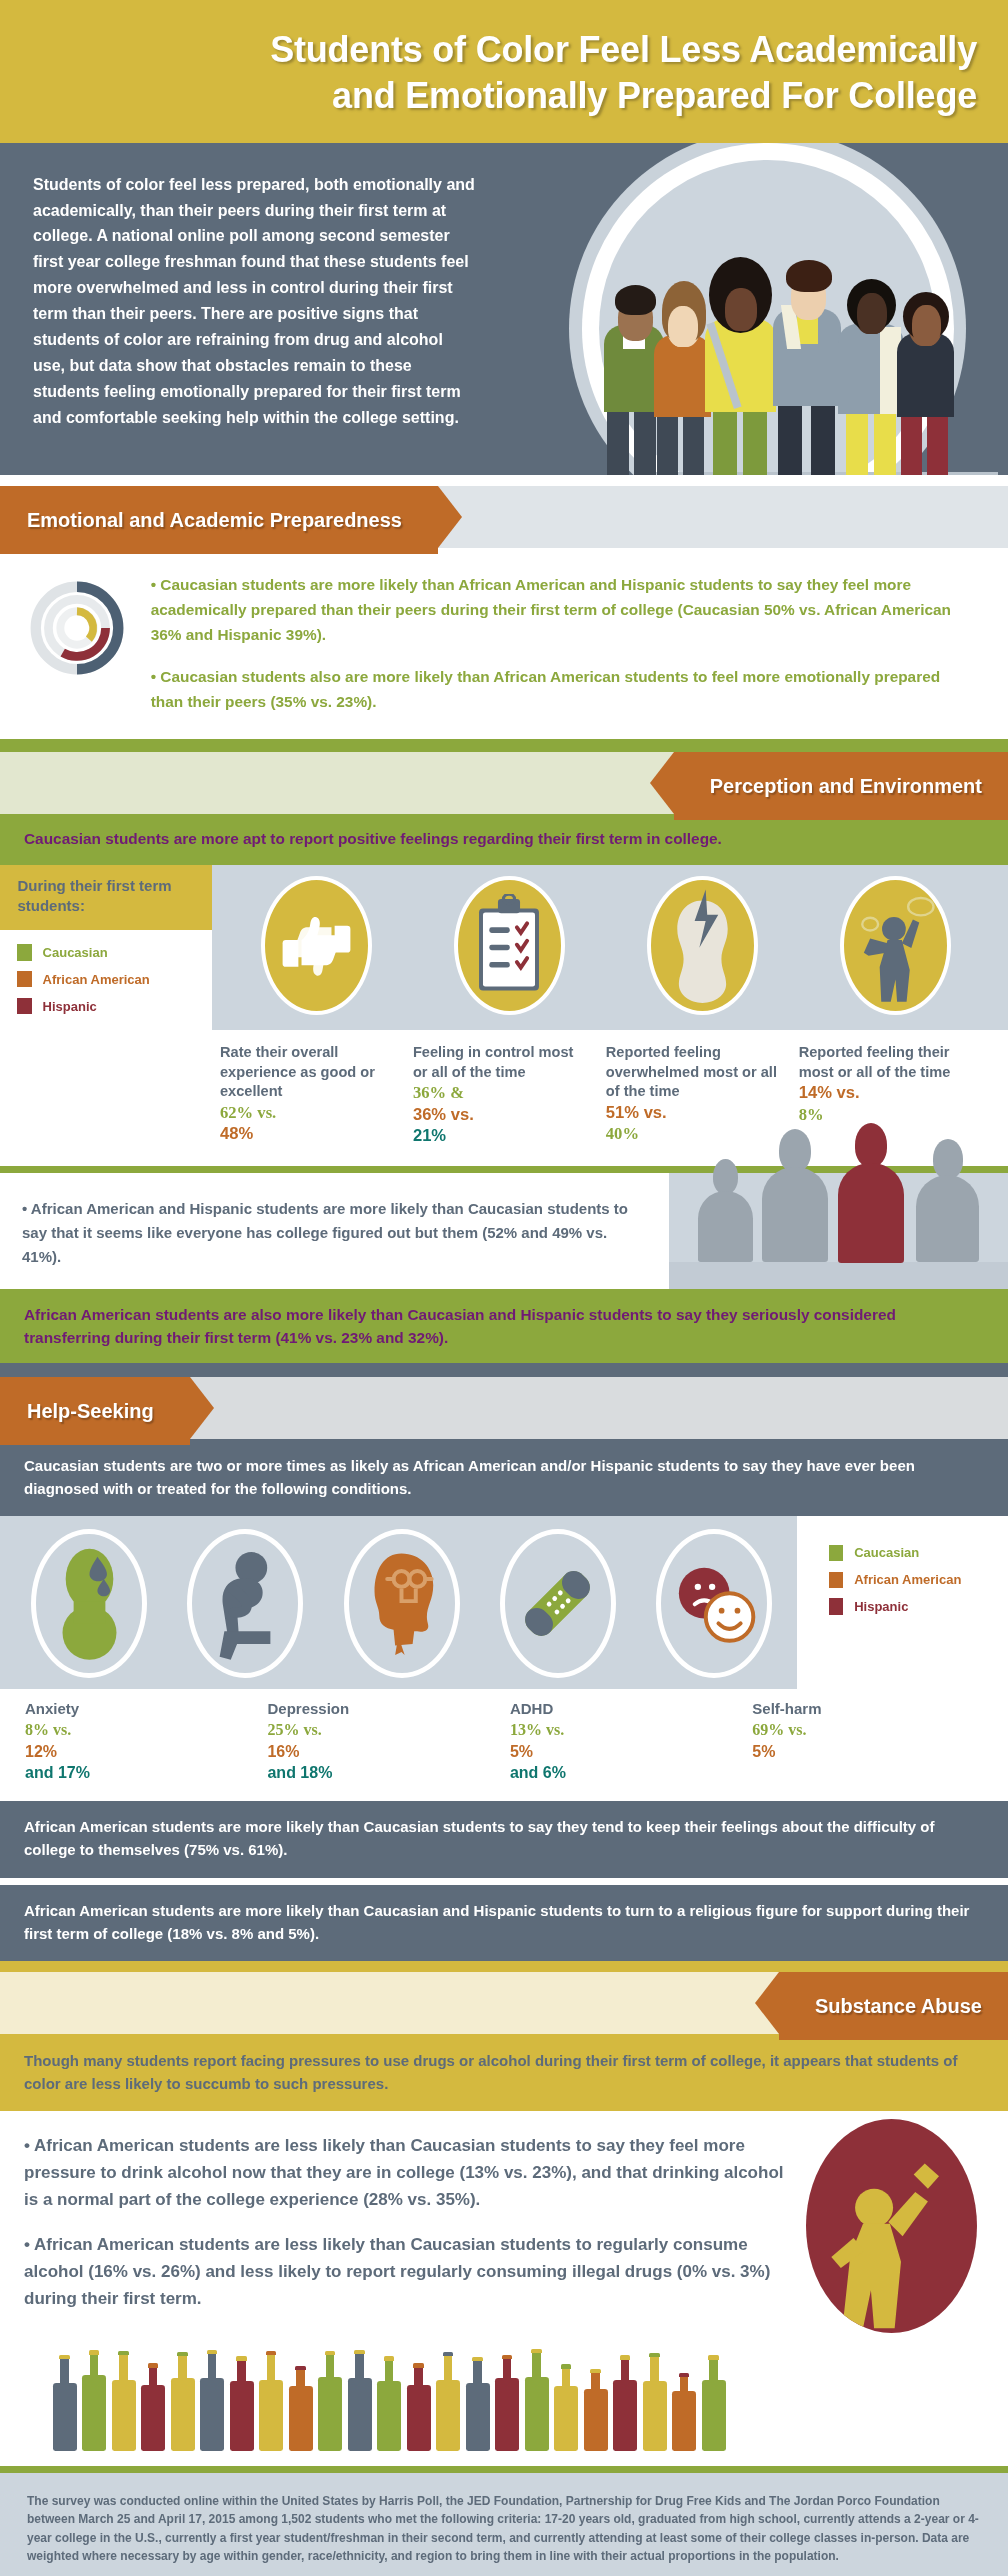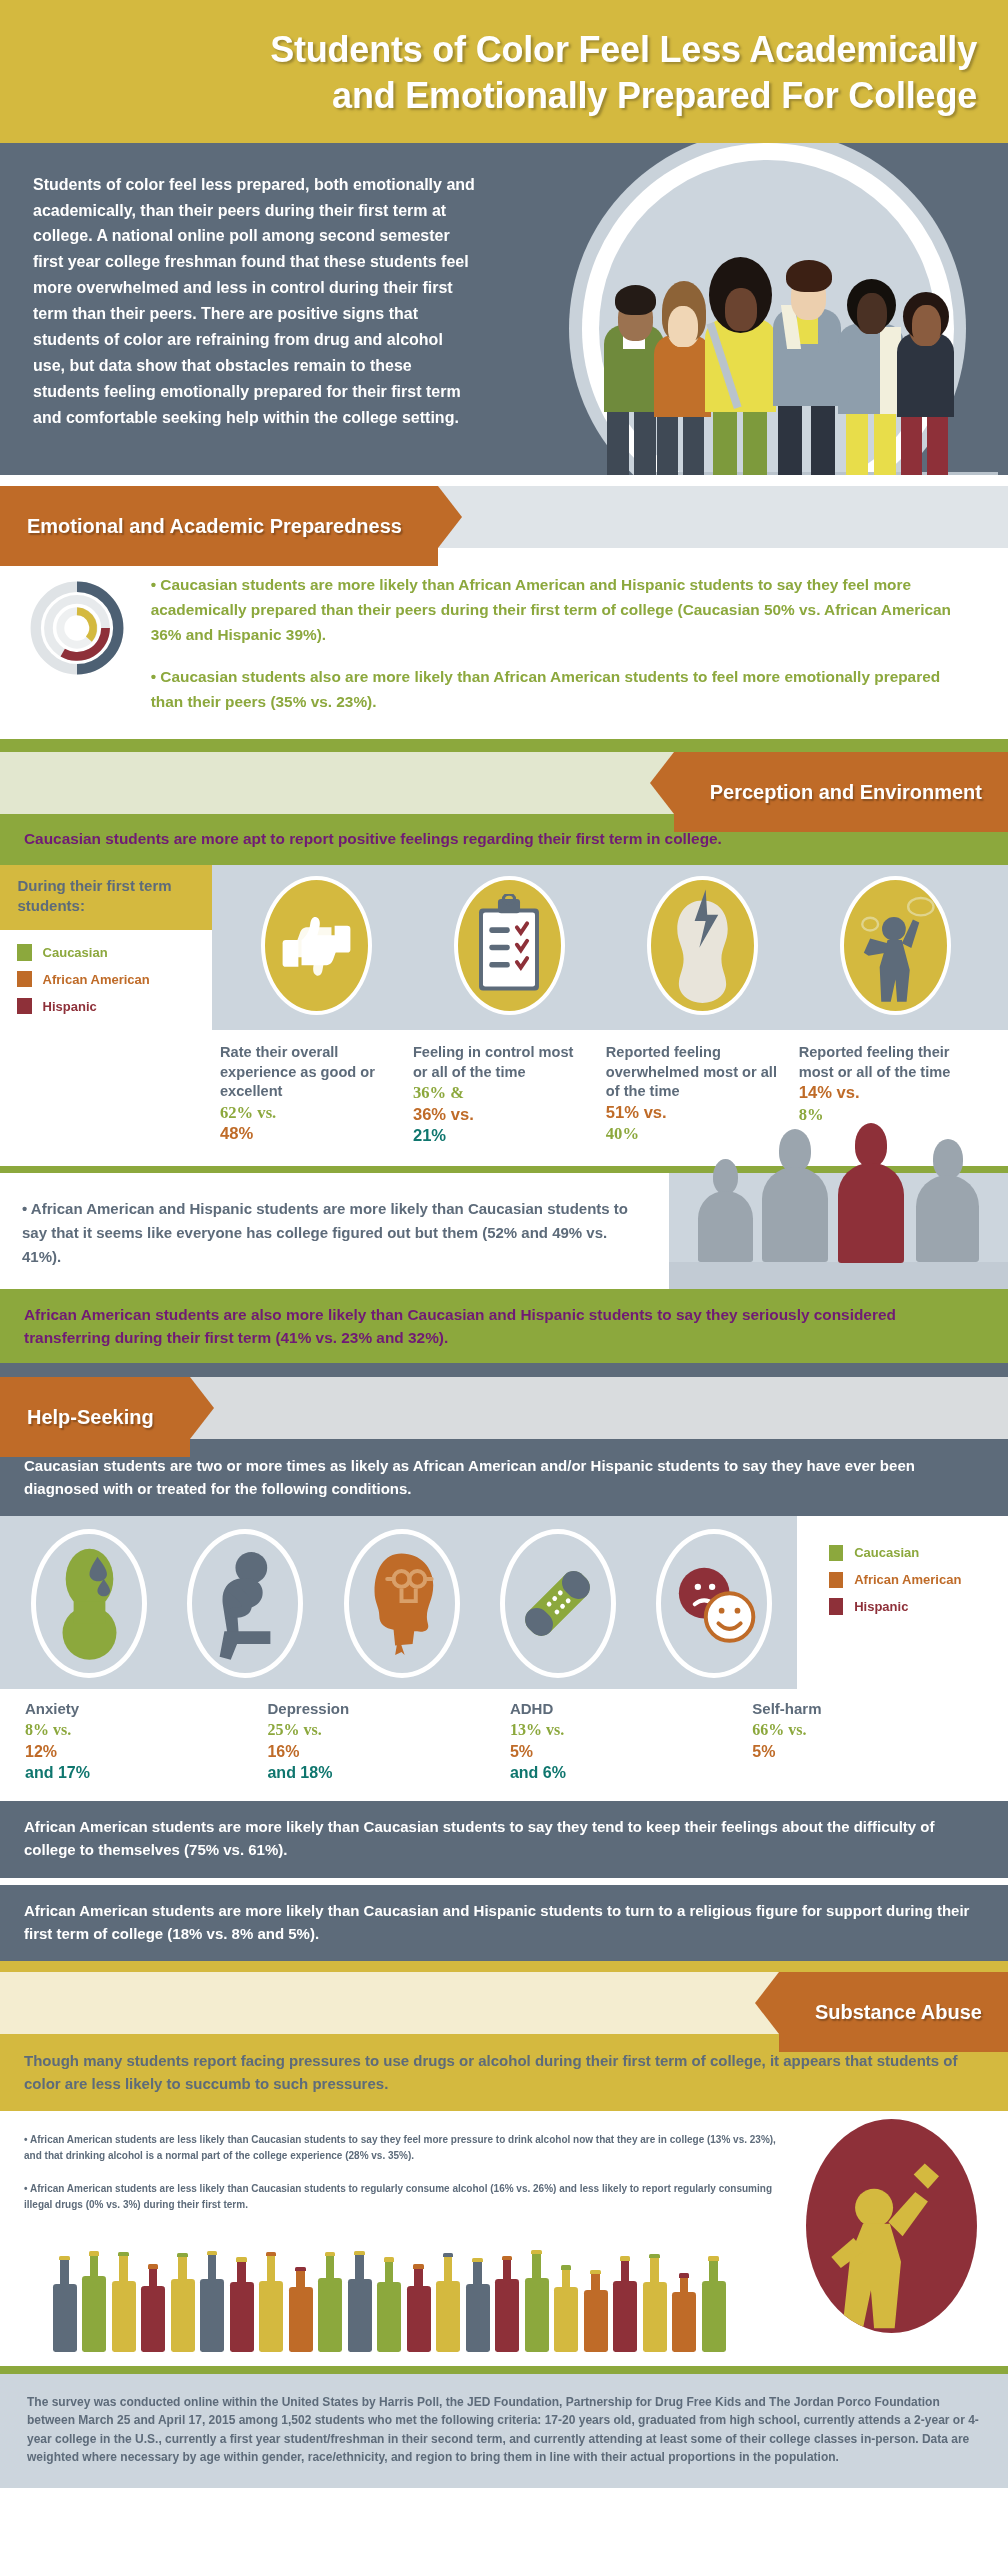--- a/index.html
+++ b/index.html
@@ -78,21 +78,21 @@
 
   
   .band-gap { height: 11px; background: #ffffff; }
   .ribbon-wrap { position: relative; height: 62px; }
   .ribbon-wrap.left  { background: #dfe4e8; }
   .ribbon-wrap.green { background: #e2e7cf; }
   .ribbon-wrap.cream { background: #f4edd0; }
   .ribbon-wrap.grey  { background: #dcdfe1; }
 
   .ribbon {
-    position: absolute; top: 0; height: 80px;
+    position: absolute; top: 0; height: 68px;
     display: flex; align-items: center;
     color: #ffffff; font-size: 20px; font-weight: bold;
     text-shadow: 1.6px 1.6px 1.6px rgba(0,0,0,0.28);
   }
   .ribbon.l { left: 0; padding: 0 36px 0 27px; background: #bf6b28; }
   .ribbon.l::after {
     content: ""; position: absolute; right: -24px; top: 0;
     border-top: 31px solid transparent; border-bottom: 31px solid transparent;
     border-left: 24px solid #bf6b28;
   }
@@ -195,21 +195,21 @@
   .help-v { font-size: 16px; font-weight: bold; line-height: 1.34; }
 
   
   .gold-strap {
     background: #d4b93f; color: #5d6b7a;
     font-size: 15px; font-weight: bold;
     padding: 14.2px 24px 16px 24px; line-height: 1.55;
   }
   .sub-body { background: #ffffff; position: relative; padding: 20.6px 24px 0 24px; }
   .sub-body p {
-    color: #5d6b7a; font-size: 10px; line-height: 1.6;
+    color: #5d6b7a; font-size: 17px; line-height: 1.6;
     font-weight: bold; margin-bottom: 17.4px; max-width: 760px;
   }
   .sub-art {
     position: absolute; right: 32px; top: 8px;
     width: 171px; height: 214px; border-radius: 50%;
     background: #8e3039; overflow: hidden;
   }
   .bottles { display: flex; align-items: flex-end; gap: 5.5px; padding: 8px 0 14.2px 28.5px; height: 136px; }
   .bottle { width: 24px; position: relative; }
   .b-body { width: 24px; border-radius: 3.2px 3.2px 2.4px 2.4px; }
@@ -569,21 +569,21 @@
       <div class="help-v c-red">and 18%</div>
     </div>
     <div class="help-col">
       <div class="help-label">ADHD</div>
       <div class="help-v c-green">13% vs.</div>
       <div class="help-v c-orange">5%</div>
       <div class="help-v c-red">and 6%</div>
     </div>
     <div class="help-col">
       <div class="help-label">Self-harm</div>
-      <div class="help-v c-green">66% vs.</div>
+      <div class="help-v c-green">69% vs.</div>
       <div class="help-v c-orange">5%</div>
     </div>
   </div>
 
   <div class="slate-strap">African American students are more likely than Caucasian students to say they tend to keep their feelings about the difficulty of college to themselves (75% vs. 61%).</div>
   <div class="rule-white"></div>
   <div class="slate-strap">African American students are more likely than Caucasian and Hispanic students to turn to a religious figure for support during their first term of college (18% vs. 8% and 5%).</div>
 
   <div class="rule-gold"></div>
   <div class="ribbon-wrap cream">

